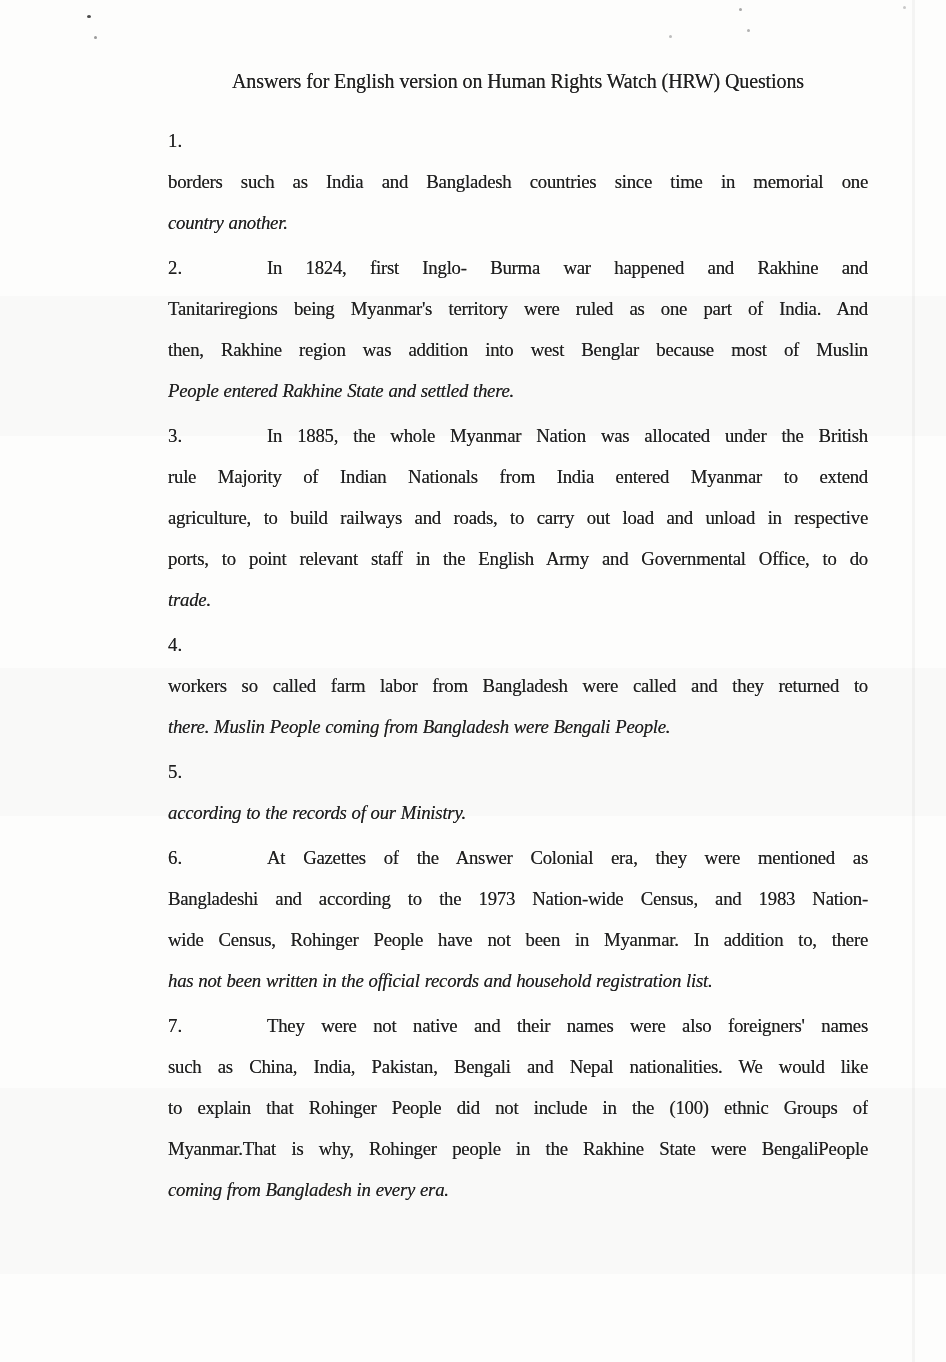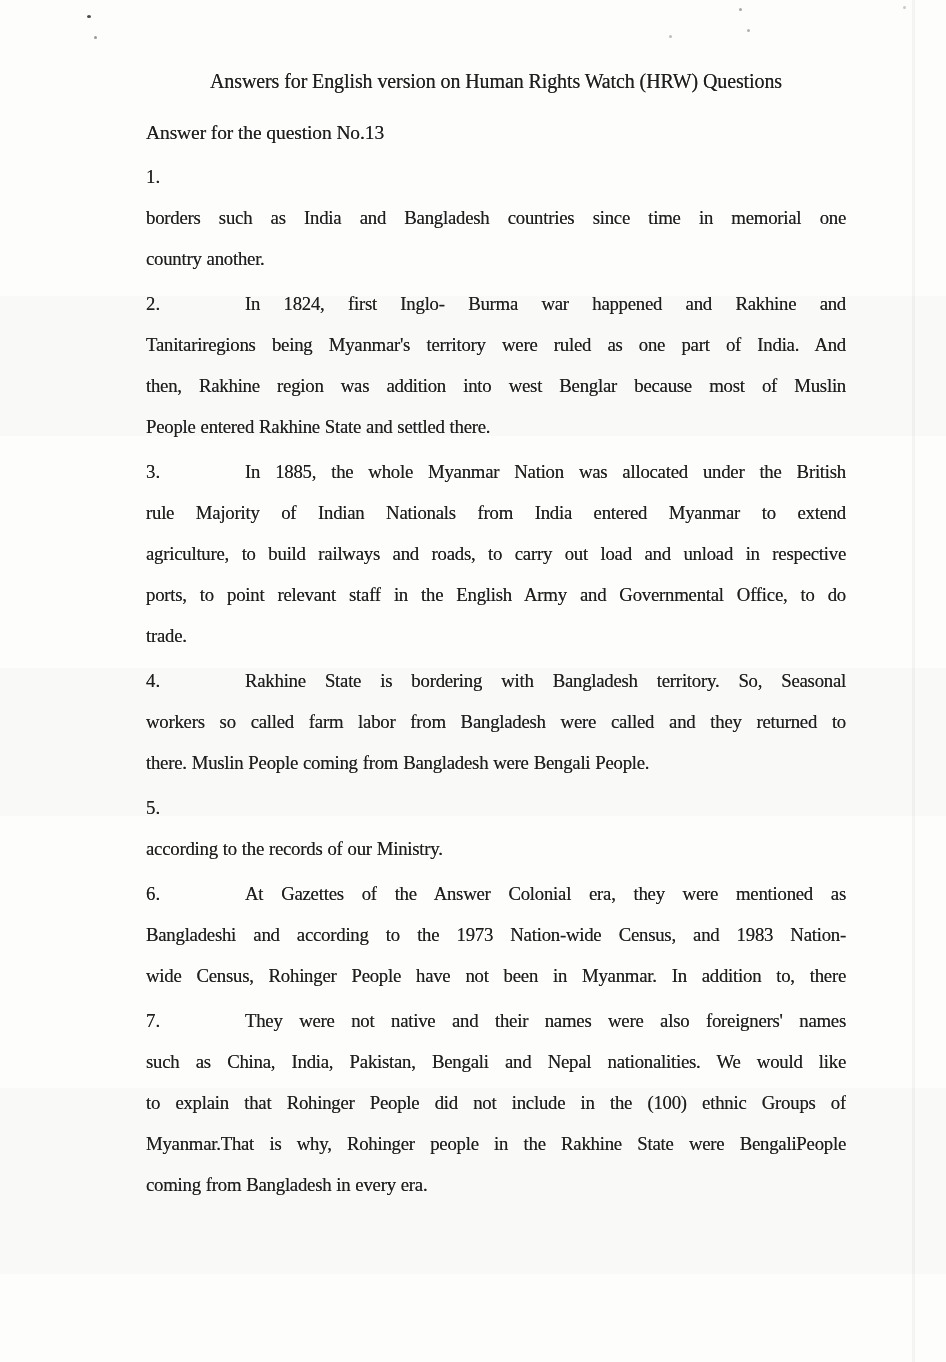--- a/index.html
+++ b/index.html
@@ -45,21 +45,21 @@
   }
   .sp1 { left: 87px;  top: 15px; width: 4px; height: 3px; background: #4a4a4a; }
   .sp2 { left: 94px;  top: 36px; width: 3px; height: 3px; background: #9a9a9a; }
   .sp3 { left: 739px; top: 8px;  width: 3px; height: 3px; background: #a8a8a8; }
   .sp4 { left: 747px; top: 29px; width: 3px; height: 3px; background: #b2b2b2; }
   .sp5 { left: 669px; top: 35px; width: 3px; height: 3px; background: #bdbdbd; }
   .sp6 { left: 903px; top: 6px;  width: 3px; height: 3px; background: #c8c8c8; }
 
   .content {
     position: absolute;
-    left: 146px;
+    left: 168px;
     top: 66px;
     width: 700px;
   }
   .doc-title {
     font-size: 20px;
     line-height: 30px;
     text-align: center;
     letter-spacing: -0.1px;
     margin: 0 0 24px 0;
     text-shadow: 0 0 0.6px rgba(25,25,25,0.75);
@@ -91,20 +91,21 @@
     padding-left: 99px;
   }
   .num {
     position: absolute;
     left: 0;
     top: 0;
     letter-spacing: 0;
   }
   .line.last {
     text-align-last: left;
+    font-style: italic;
   }
 </style>
 </head>
 <body>
 
 <div class="page">
   <div class="shade-band band-1"></div>
   <div class="shade-band band-2"></div>
   <div class="shade-band band-3"></div>
   <div class="edge-line"></div>
@@ -112,21 +113,20 @@
   <div class="speckle sp2"></div>
   <div class="speckle sp3"></div>
   <div class="speckle sp4"></div>
   <div class="speckle sp5"></div>
   <div class="speckle sp6"></div>
 
   <div class="content">
 
     <div class="doc-title">Answers for English version on Human Rights Watch (HRW) Questions</div>
 
-    <div class="doc-subheading">Answer for the question No.13</div>
 
     <div class="para">
       <div class="line first"><span class="num">1.</span></div>
       <div class="line">borders such as India and Bangladesh countries since time in memorial one</div>
       <div class="line last">country another.</div>
     </div>
 
     <div class="para">
       <div class="line first"><span class="num">2.</span><span>In 1824, first Inglo- Burma war happened and Rakhine and</span></div>
       <div class="line">Tanitariregions being Myanmar's territory were ruled as one part of India. And</div>
@@ -136,34 +136,35 @@
 
     <div class="para">
       <div class="line first"><span class="num">3.</span><span>In 1885, the whole Myanmar Nation was allocated under the British</span></div>
       <div class="line">rule Majority of Indian Nationals from India entered Myanmar to extend</div>
       <div class="line">agriculture, to build railways and roads, to carry out load and unload in respective</div>
       <div class="line">ports, to point relevant staff in the English Army and Governmental Office, to do</div>
       <div class="line last">trade.</div>
     </div>
 
     <div class="para">
-      <div class="line first"><span class="num">4.</span><span>Rakhine State is bordering with Bangladesh territory. So, Seasonal</span></div>
+      <div class="line first"><span class="num">4.</span></div>
       <div class="line">workers so called farm labor from Bangladesh were called and they returned to</div>
       <div class="line last">there. Muslin People coming from Bangladesh were Bengali People.</div>
     </div>
 
     <div class="para">
       <div class="line first"><span class="num">5.</span></div>
       <div class="line last">according to the records of our Ministry.</div>
     </div>
 
     <div class="para">
       <div class="line first"><span class="num">6.</span><span>At Gazettes of the Answer Colonial era, they were mentioned as</span></div>
       <div class="line">Bangladeshi and according to the 1973 Nation-wide Census, and 1983 Nation-</div>
       <div class="line">wide Census, Rohinger People have not been in Myanmar. In addition to, there</div>
+      <div class="line last">has not been written in the official records and household registration list.</div>
     </div>
 
     <div class="para">
       <div class="line first"><span class="num">7.</span><span>They were not native and their names were also foreigners' names</span></div>
       <div class="line">such as China, India, Pakistan, Bengali and Nepal nationalities. We would like</div>
       <div class="line">to explain that Rohinger People did not include in the (100) ethnic Groups of</div>
       <div class="line">Myanmar.That is why, Rohinger people in the Rakhine State were BengaliPeople</div>
       <div class="line last">coming from Bangladesh in every era.</div>
     </div>
 

